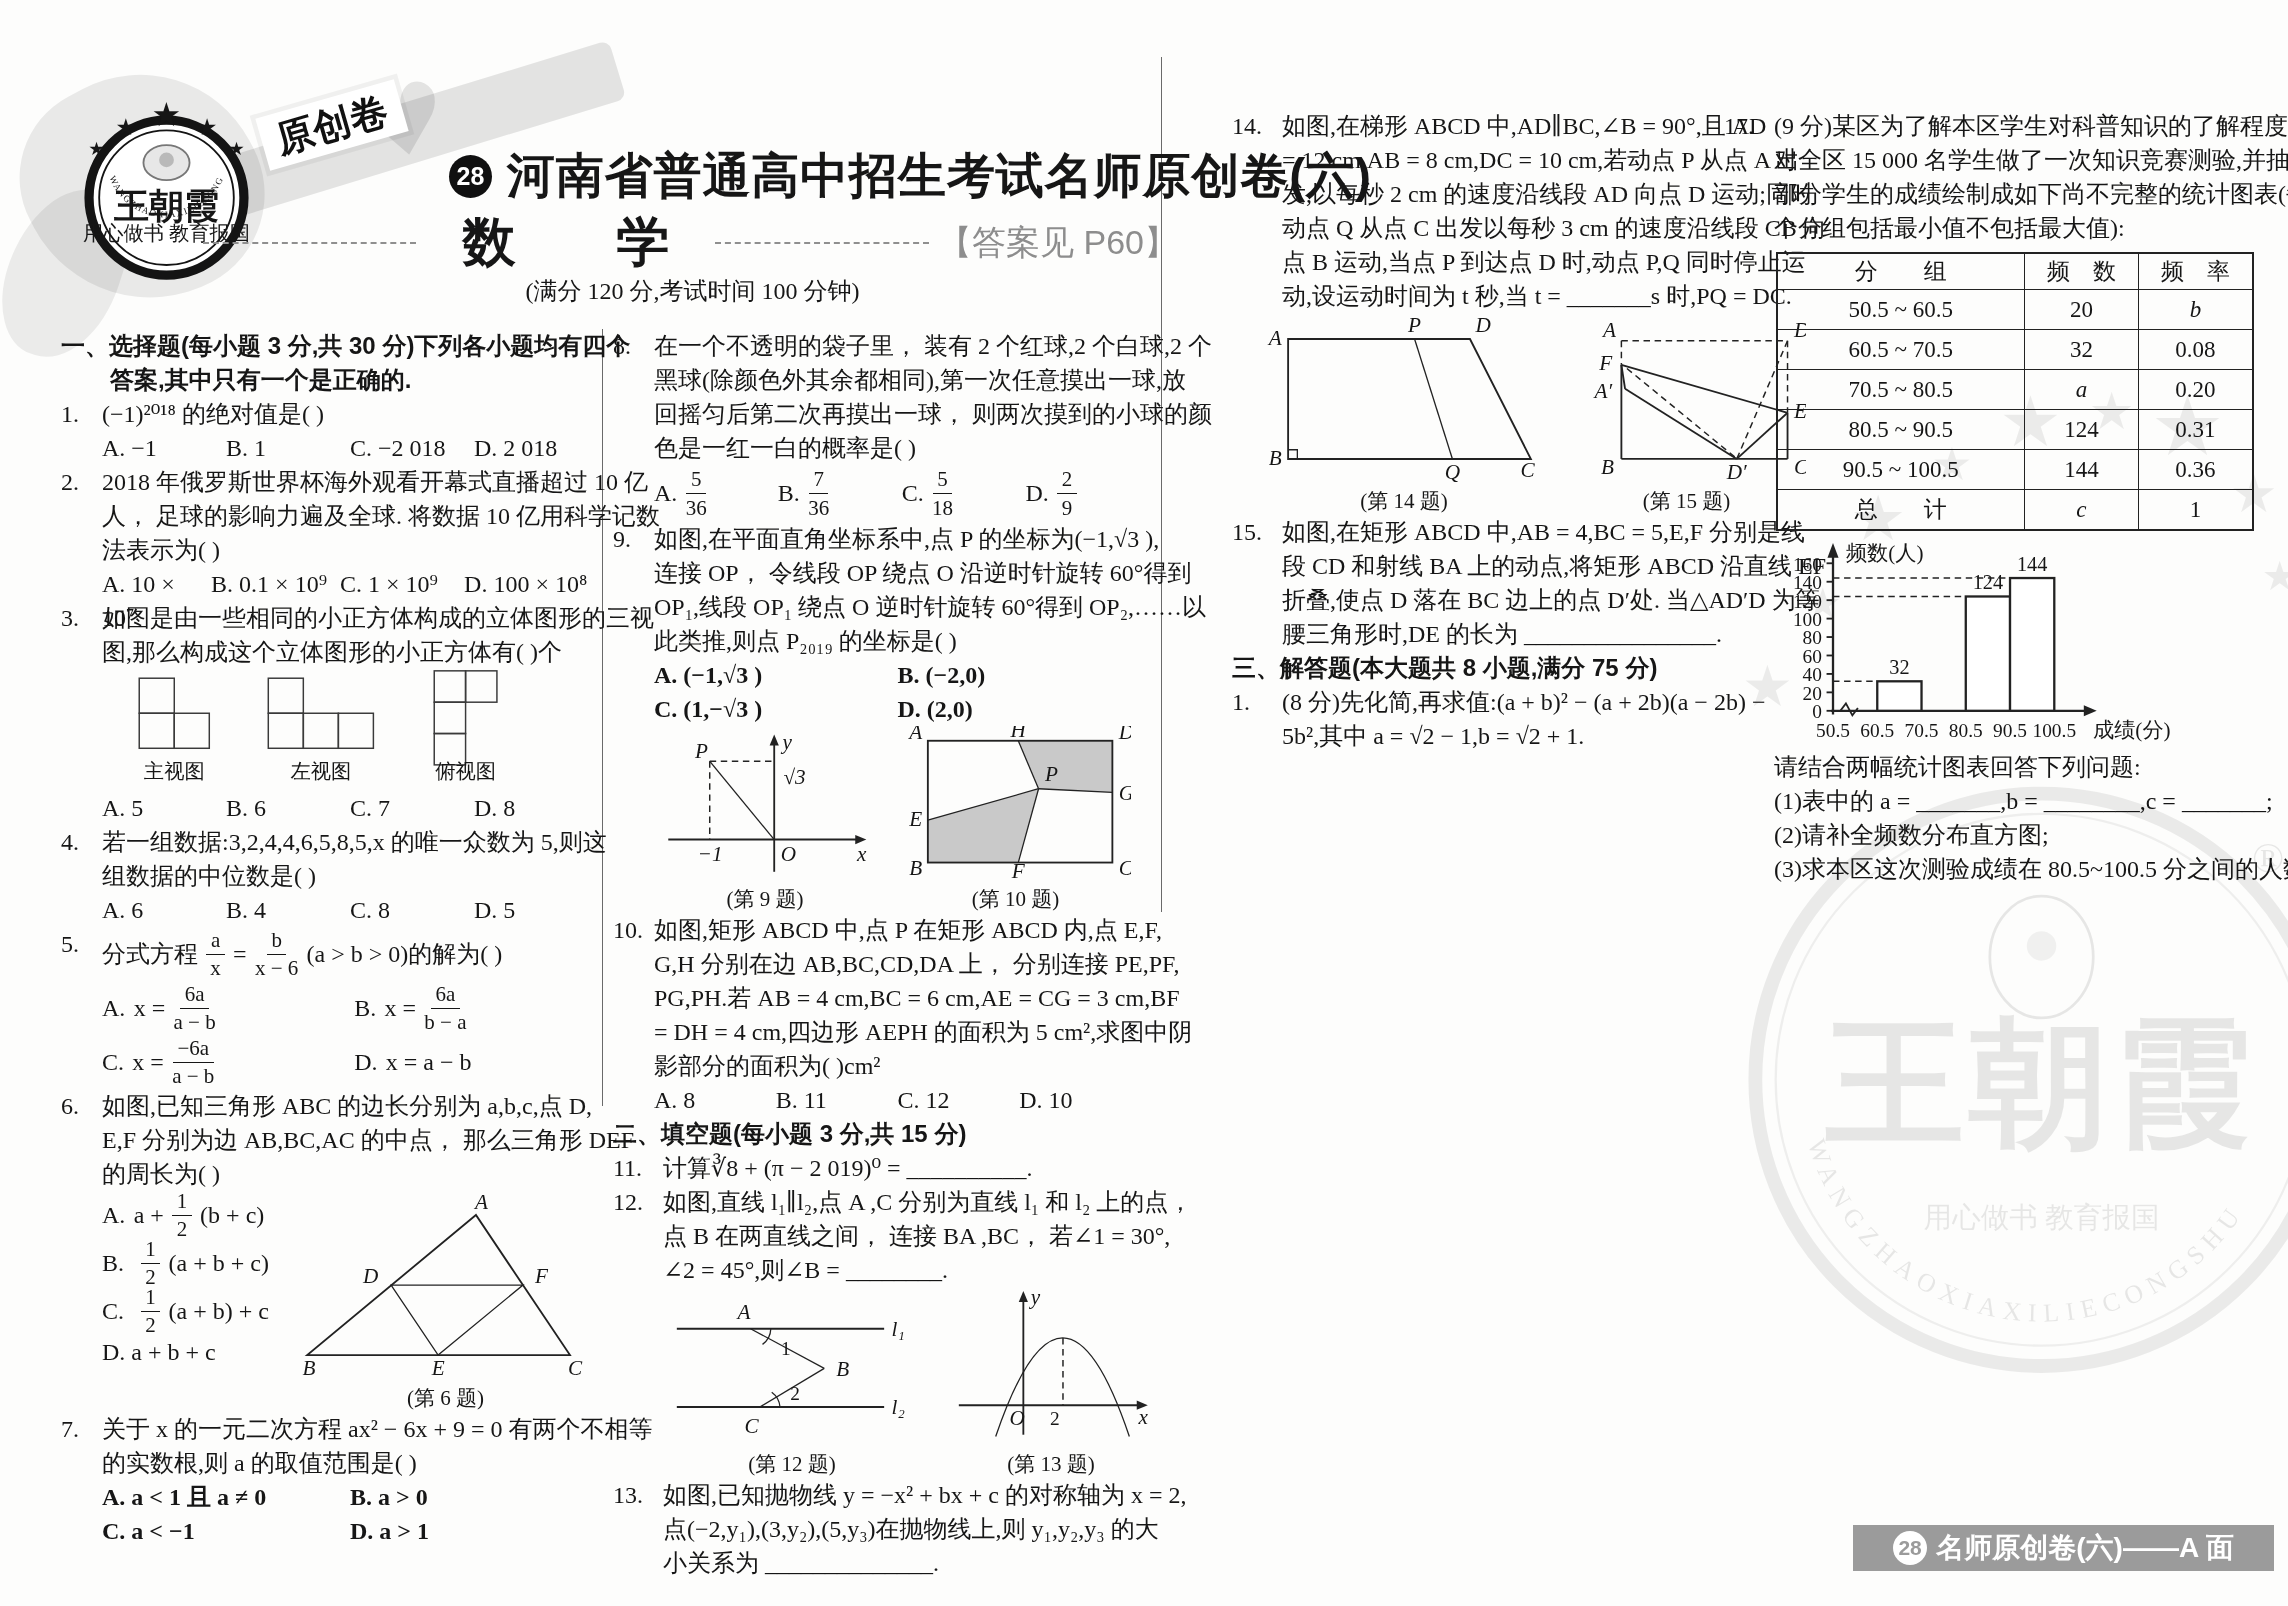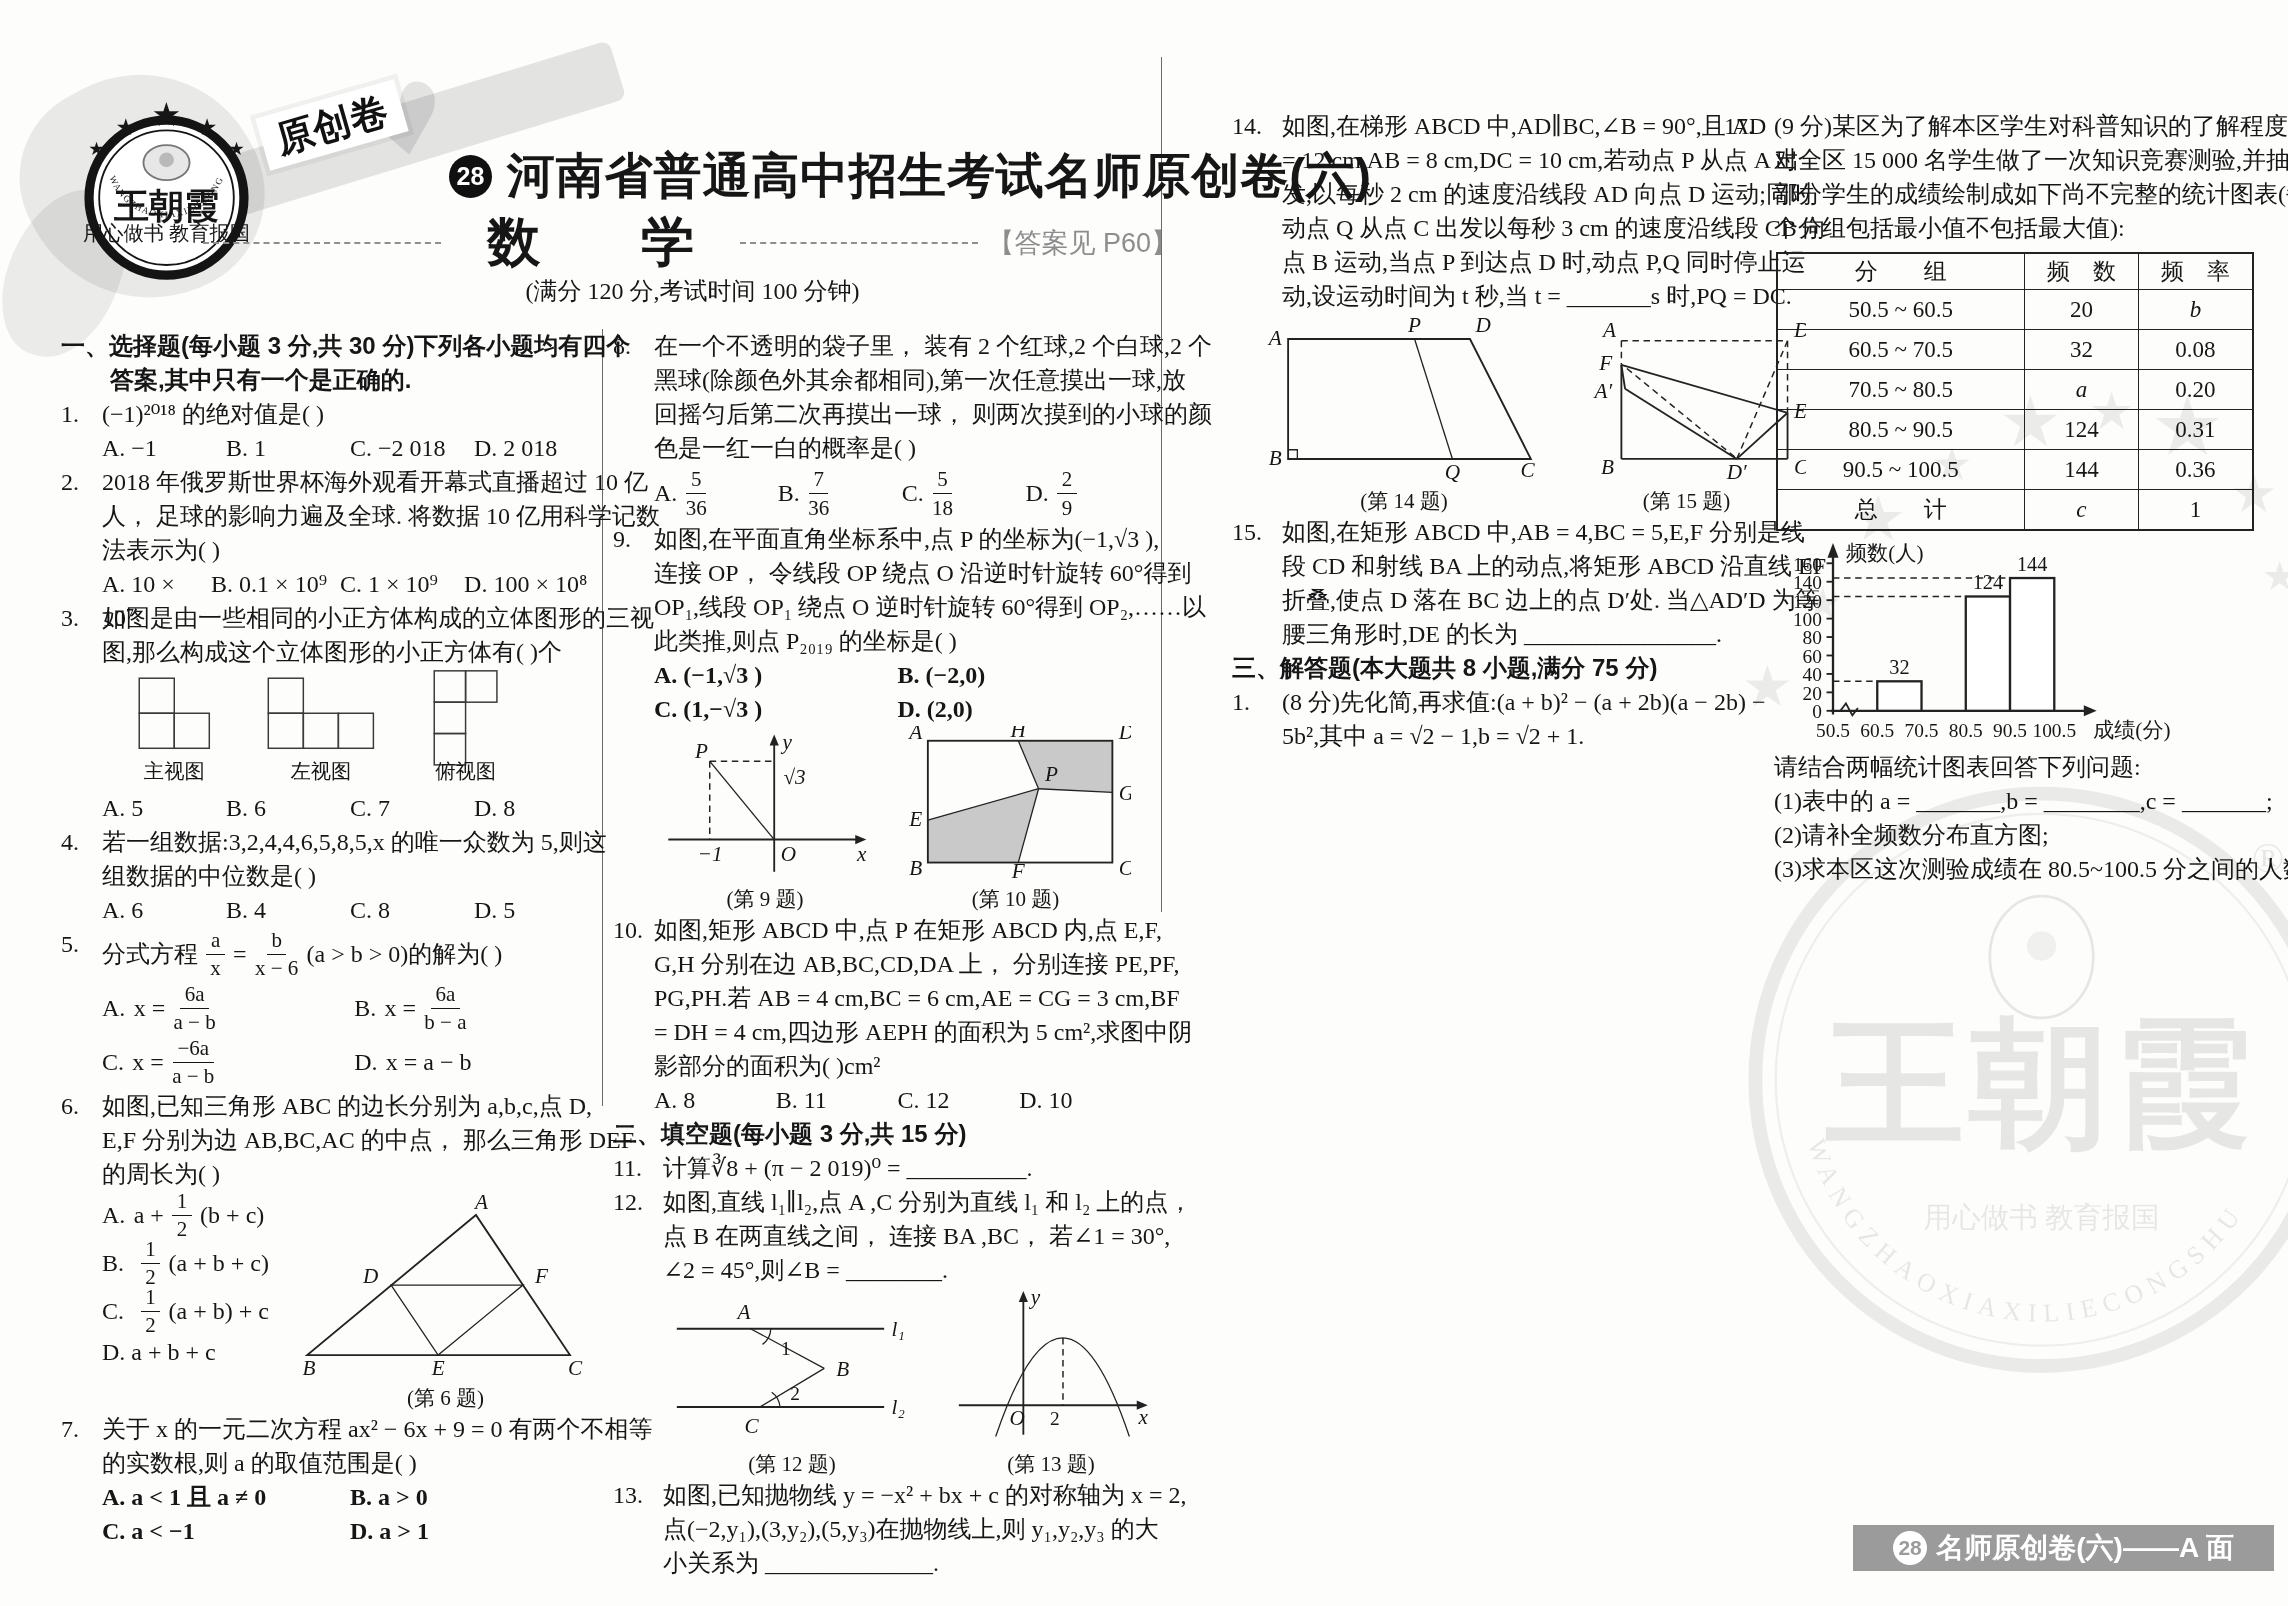--- a/index.html
+++ b/index.html
@@ -25,21 +25,21 @@
   .nbadge{width:43px;height:43px;border-radius:50%;background:#101010;color:#fff;display:flex;
           align-items:center;justify-content:center;font-size:25px;font-weight:bold;
           font-family:"Liberation Sans","DejaVu Sans",sans-serif;}
   .title-row h1{margin:0;font-size:48px;font-weight:900;letter-spacing:0.9px;
           font-family:"Liberation Sans","DejaVu Sans",sans-serif;}
 
   .subject-row{position:absolute;left:203px;top:207px;width:975px;display:flex;align-items:center;z-index:2;}
   .dashseg{flex:1;border-top:2.8px dashed #8f8f8f;height:0;}
   .subject{font-size:53px;font-weight:700;margin:0 22px;letter-spacing:24px;text-indent:24px;
            font-family:"Liberation Sans","DejaVu Sans",sans-serif;}
-  .ansref{color:#8d8d8d;font-size:27px;margin-left:9.2px;white-space:nowrap;
+  .ansref{color:#8d8d8d;font-size:34px;margin-left:9.2px;white-space:nowrap;
           font-family:"Liberation Sans","DejaVu Sans",sans-serif;}
   .exam-info{position:absolute;left:277px;top:275px;width:831px;text-align:center;font-size:24px;z-index:2;}
 
   
   .vd{position:absolute;width:0;border-left:1.8px solid #6a6a6a;z-index:1;}
   #vd1{left:602px;top:329px;height:777px;}
   #vd2{left:1161px;top:57px;height:855px;}
 
   
   .col{position:absolute;z-index:2;}

